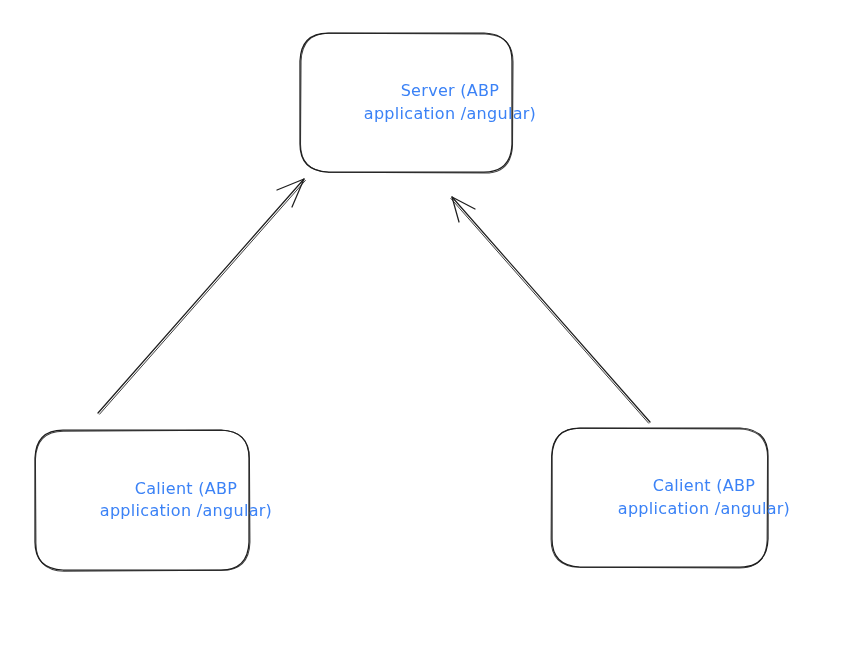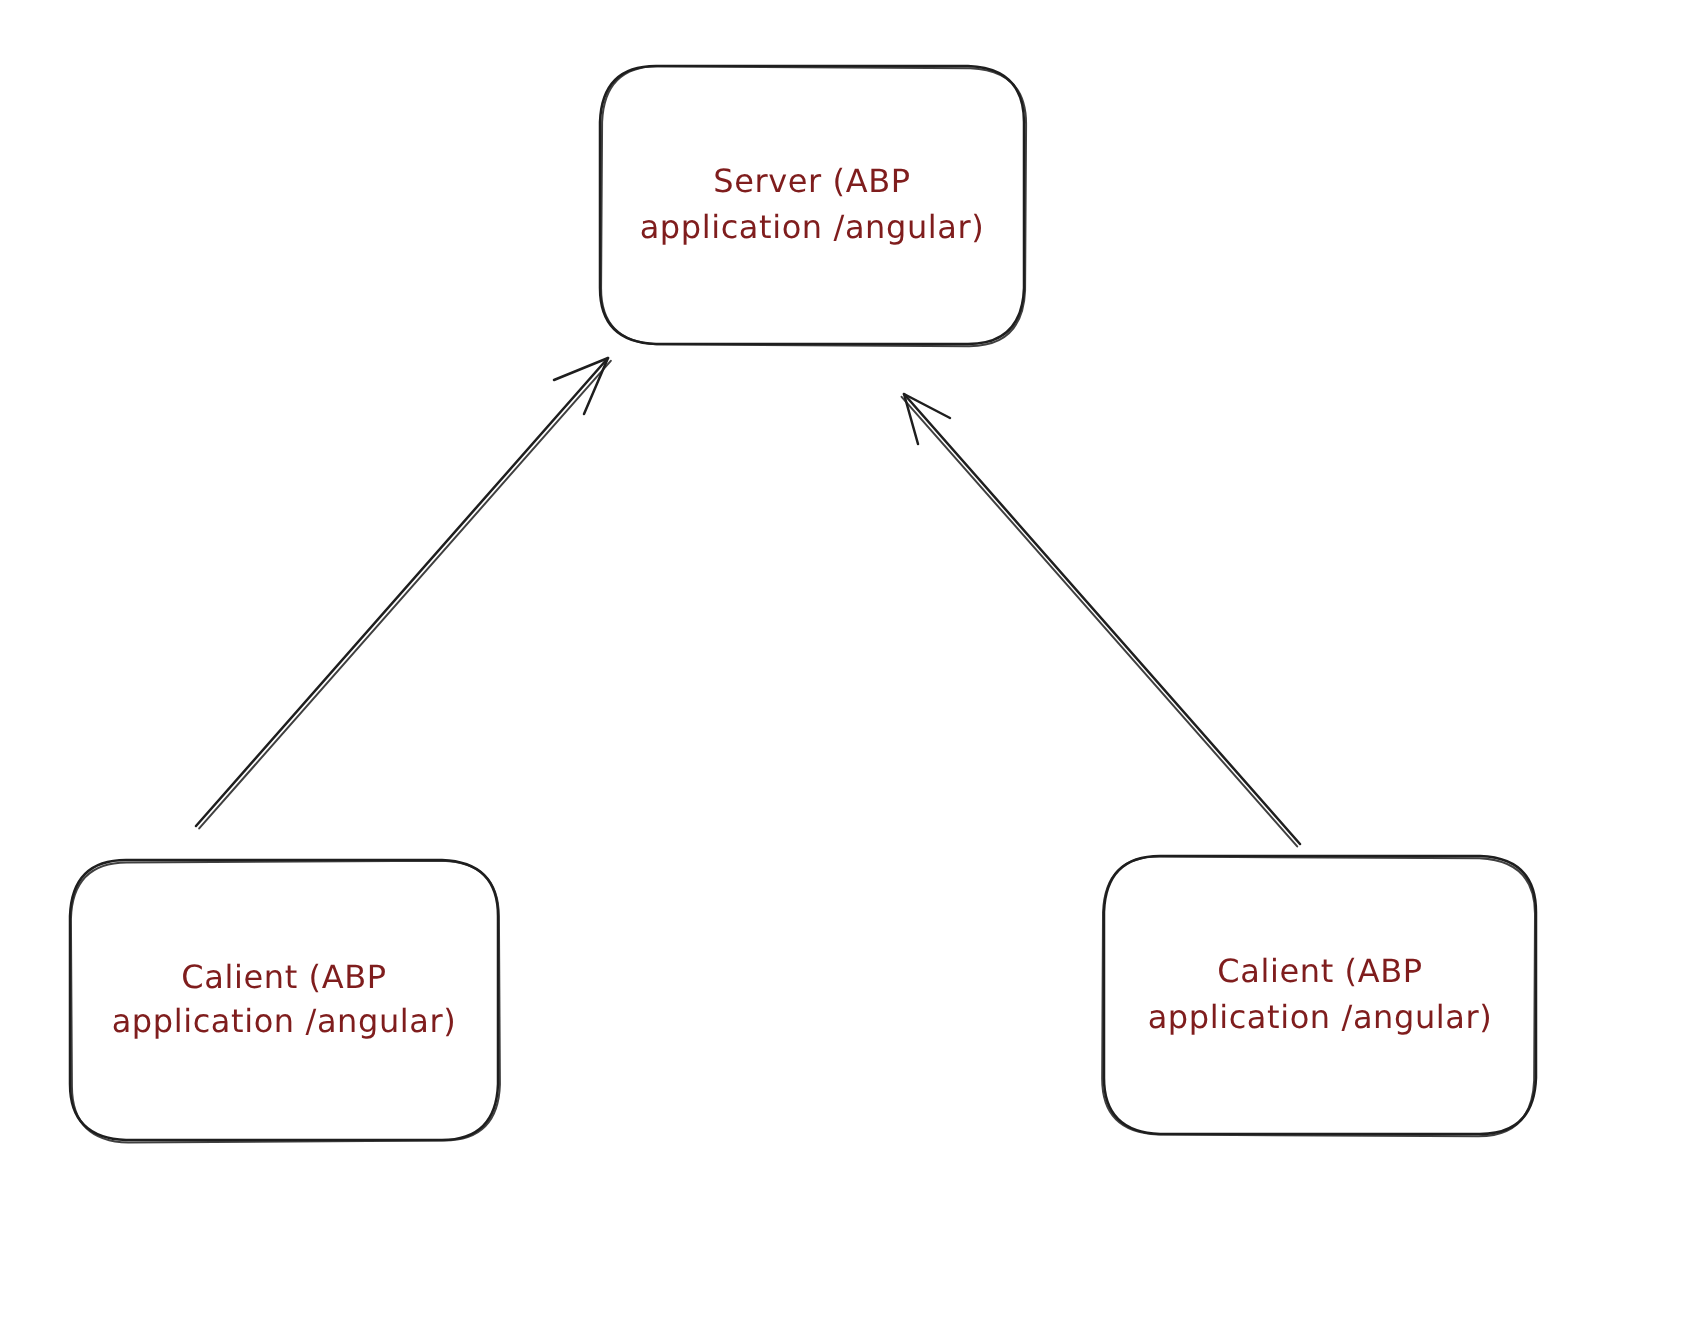--- a/index.html
+++ b/index.html
@@ -32,26 +32,27 @@
   .sketch.pass2 {
     stroke-width: 1;
     opacity: 0.85;
   }
   .node-label {
     position: absolute;
     display: flex;
     align-items: center;
     justify-content: center;
     text-align: center;
-    color: #7f1d1d;
+    color: #3b82f6;
     font-size: 16px;
     line-height: 1.4;
     letter-spacing: 0.3px;
     white-space: pre-line;
     pointer-events: none;
+    margin-left: 44px;
   }
   .node-label span {
     display: inline-block;
     max-width: 190px;
   }
 </style>
 </head>
 <body>
 
 <div class="canvas">

